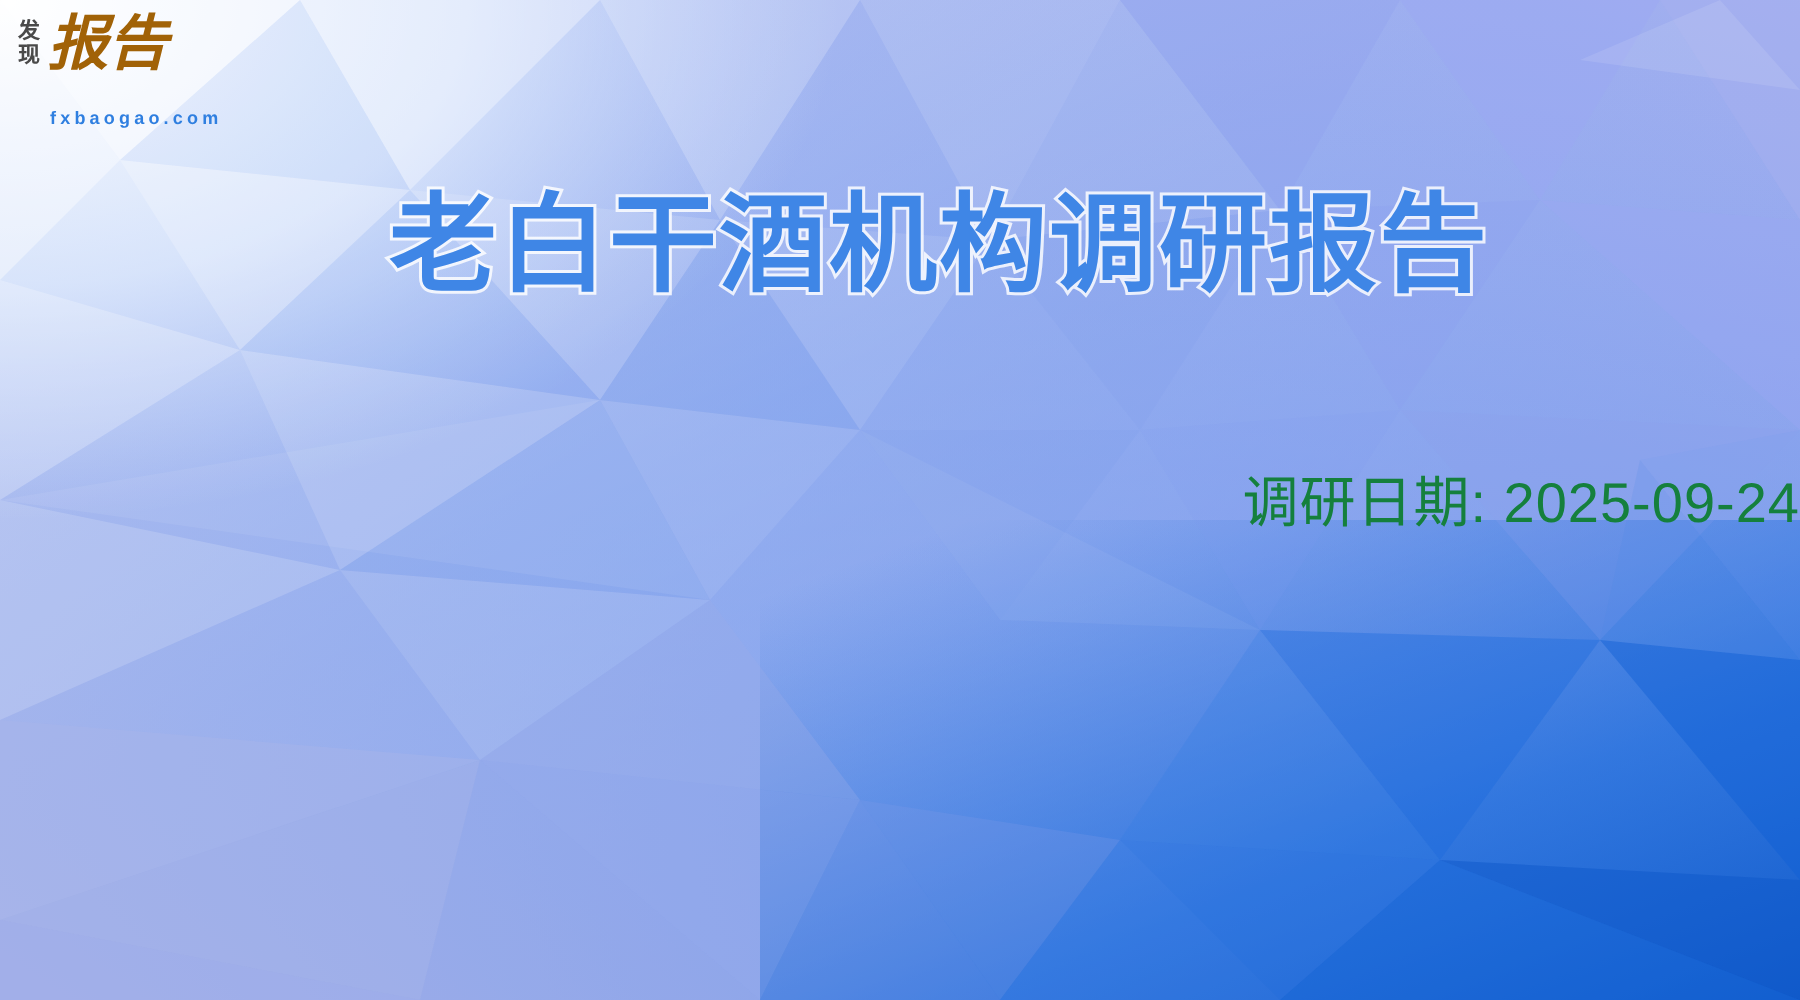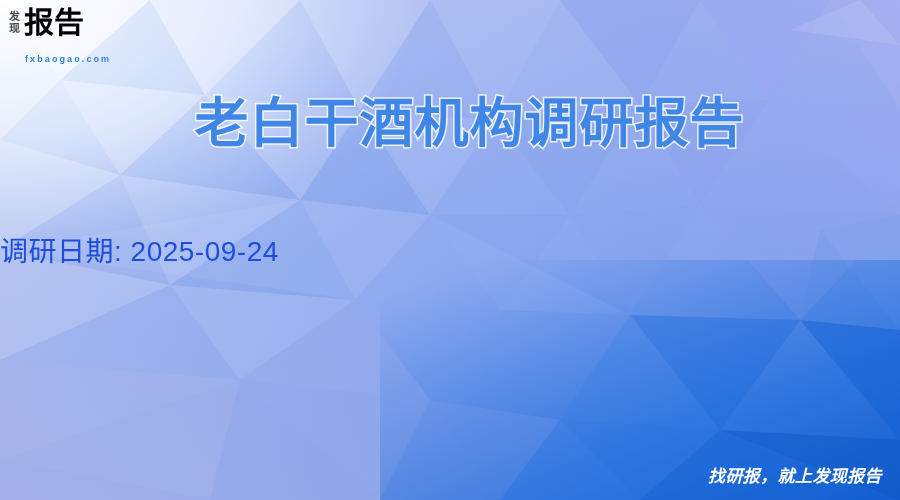--- a/index.html
+++ b/index.html
@@ -54,22 +54,23 @@
     letter-spacing: 0px;
   }
   .logo-main {
     display: flex;
     flex-direction: column;
   }
   .logo-word {
     font-size: 30px;
     line-height: 29px;
     font-weight: 900;
-    color: #000000;
+    color: #a16207;
     letter-spacing: 0px;
+    font-style: italic;
   }
   .logo-url {
     font-size: 9px;
     line-height: 11px;
     color: #2f7fe0;
     letter-spacing: 2.1px;
     font-weight: 700;
     margin-top: 17px;
     margin-left: 1px;
   }
@@ -92,25 +93,25 @@
     white-space: nowrap;
     padding-left: 44px;
   }
 
   
   .subtitle {
     position: absolute;
     left: 0;
     right: 0;
     top: 233px;
-    text-align: left;
+    text-align: right;
     font-size: 28px;
     line-height: 38px;
     font-weight: 400;
-    color: #1d4ed8;
+    color: #15803d;
     letter-spacing: 0.5px;
     z-index: 4;
     white-space: nowrap;
   }
 
   
   .tagline {
     position: absolute;
     right: 18px;
     bottom: 12px;
@@ -231,15 +232,14 @@
     <div class="logo-main">
       <div class="logo-word">报告</div>
       <div class="logo-url">fxbaogao.com</div>
     </div>
   </div>
 
   <div class="title">老白干酒机构调研报告</div>
 
   <div class="subtitle">调研日期: 2025-09-24</div>
 
-  <div class="tagline">找研报，就上发现报告</div>
 
 </div>
 
 </body></html>

